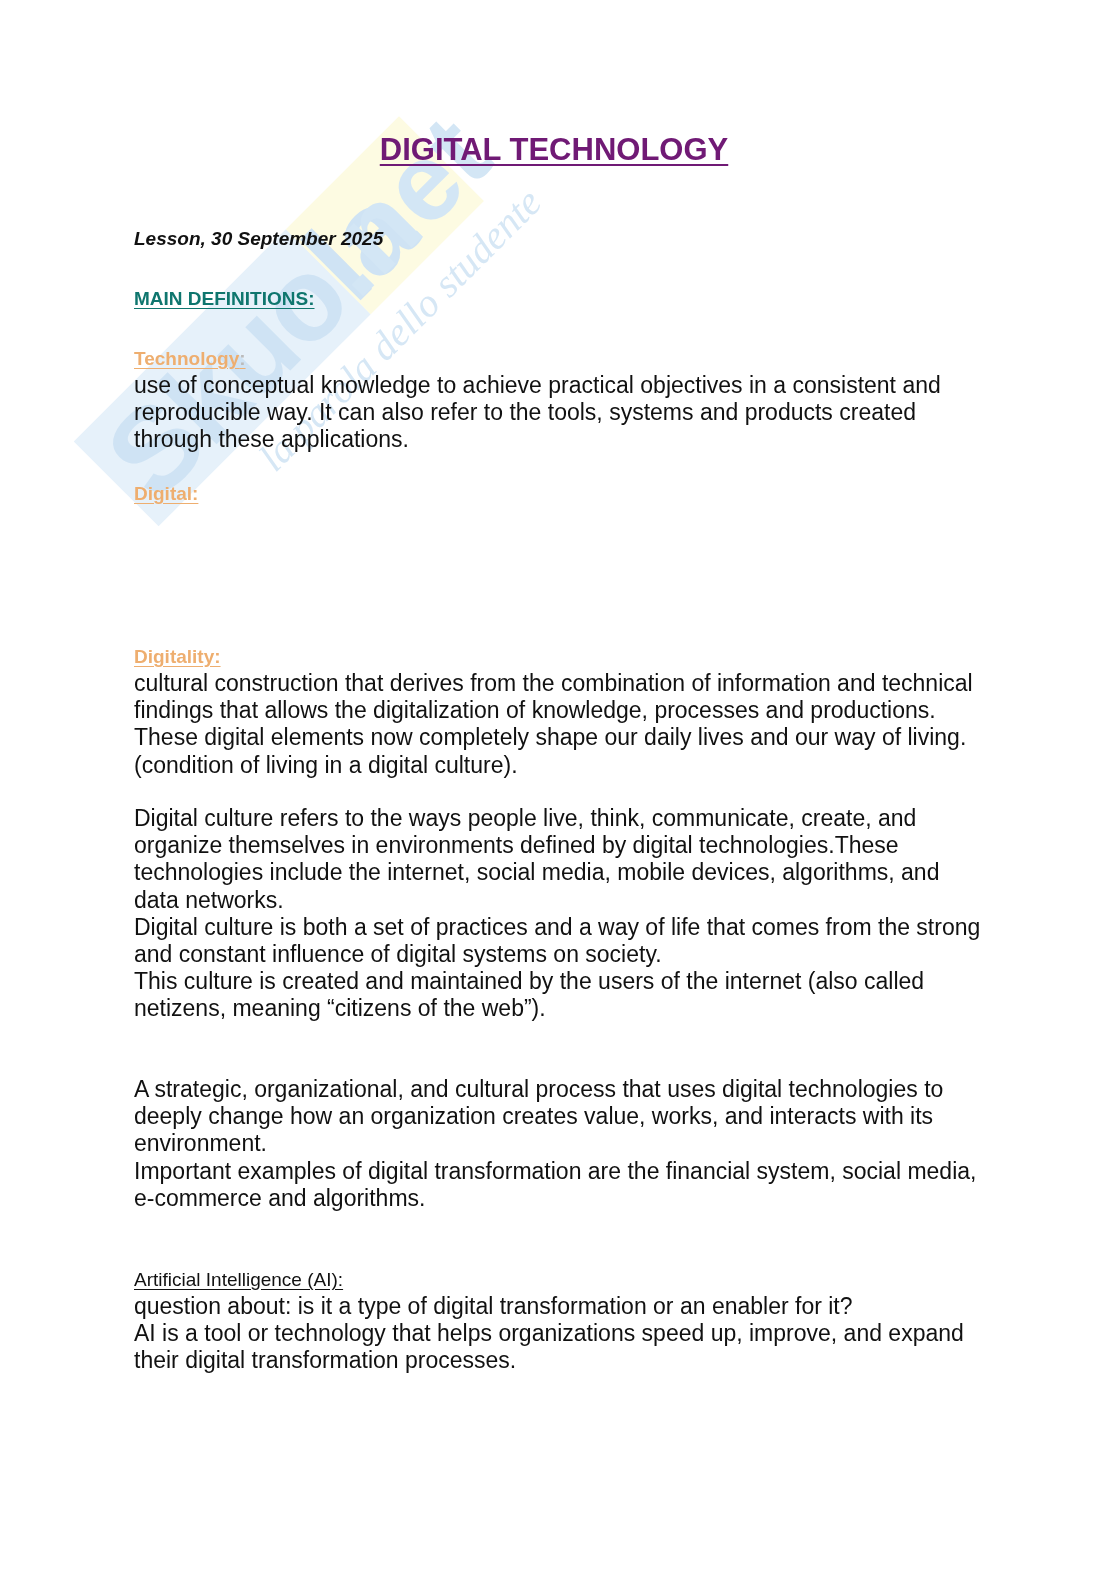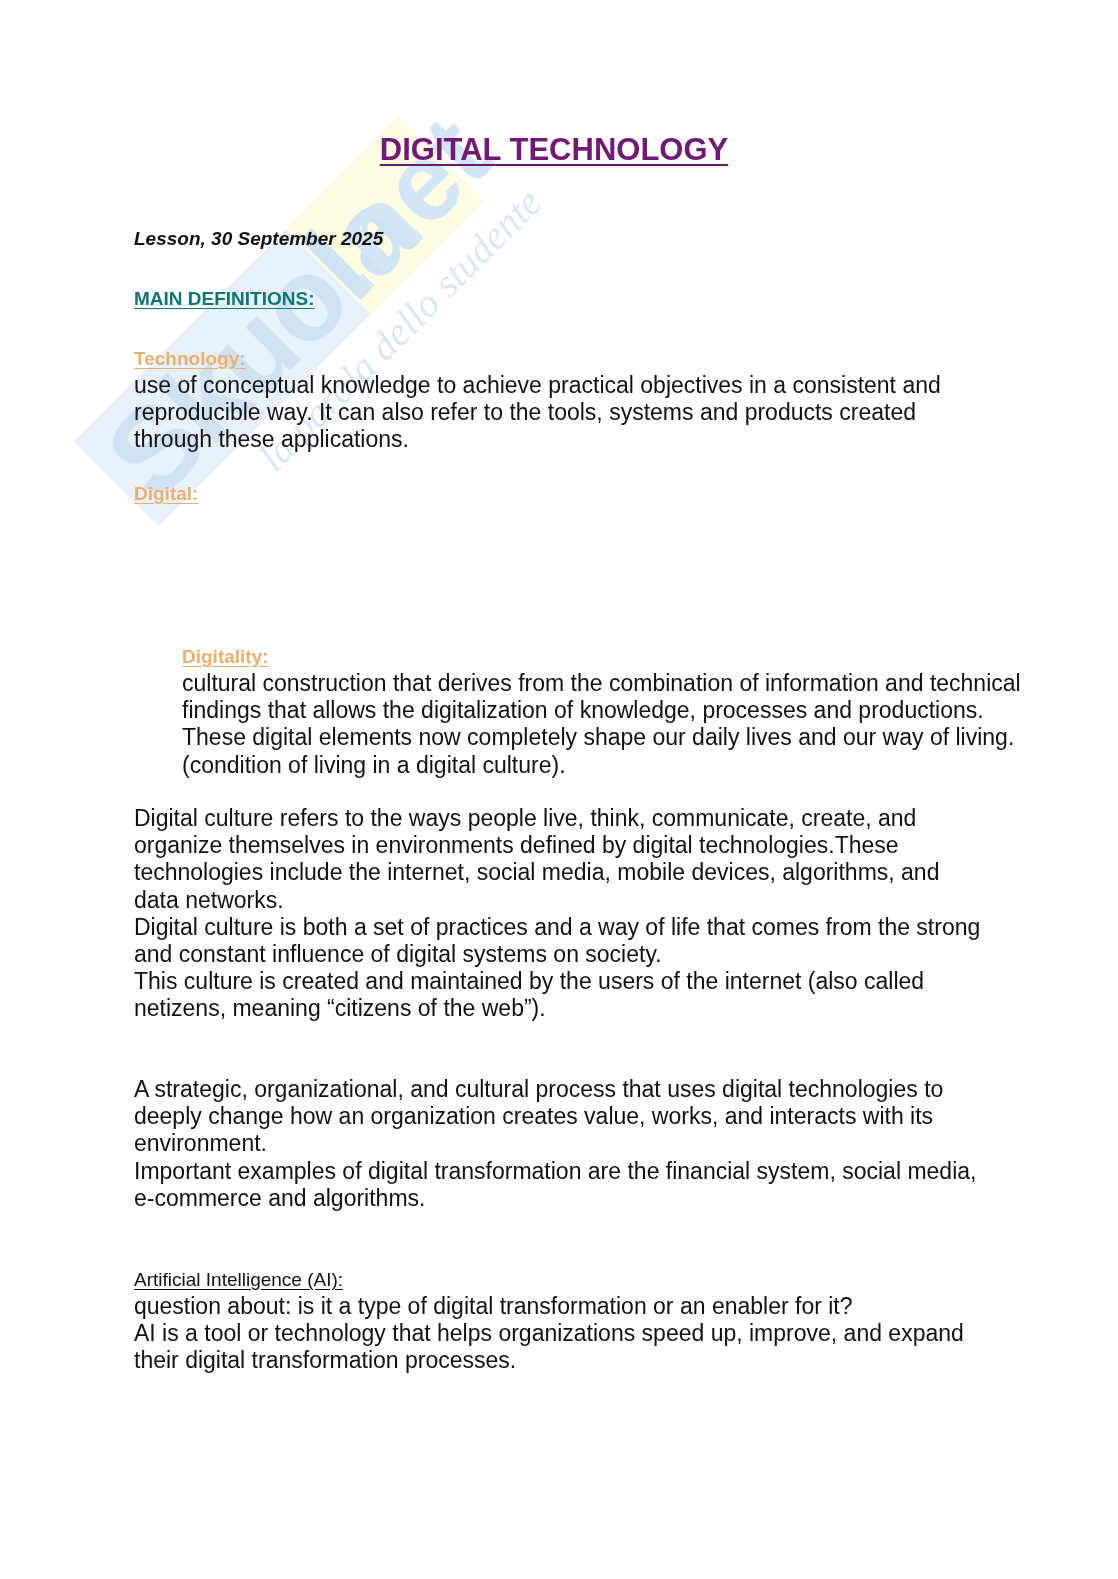--- a/index.html
+++ b/index.html
@@ -69,21 +69,21 @@
     <div class="heading bold"><span>Technology</span><span class="colon">:</span></div>
     <div class="body-text">
       <p>use of conceptual knowledge to achieve practical objectives in a consistent and reproducible way. It can also refer to the tools, systems and products created through these applications.</p>
     </div>
   </div>
 
   <div class="section" style="top:480px;">
     <div class="heading bold">Digital:</div>
   </div>
 
-  <div class="section" style="top:643px;margin-left:48px;">
+  <div class="section" style="top:643px;">
     <div class="heading bold">Digitality:</div>
     <div class="body-text">
       <p>cultural construction that derives from the combination of information and technical findings that allows the digitalization of knowledge, processes and productions. These digital elements now completely shape our daily lives and our way of living. (condition of living in a digital culture).</p>
     </div>
   </div>
 
   <div class="section" style="top:805px;">
     <div class="body-text">
       <p>Digital culture refers to the ways people live, think, communicate, create, and organize themselves in environments defined by digital technologies.These technologies include the internet, social media, mobile devices, algorithms, and data networks.</p>
       <p>Digital culture is both a set of practices and a way of life that comes from the strong and constant influence of digital systems on society.</p>

